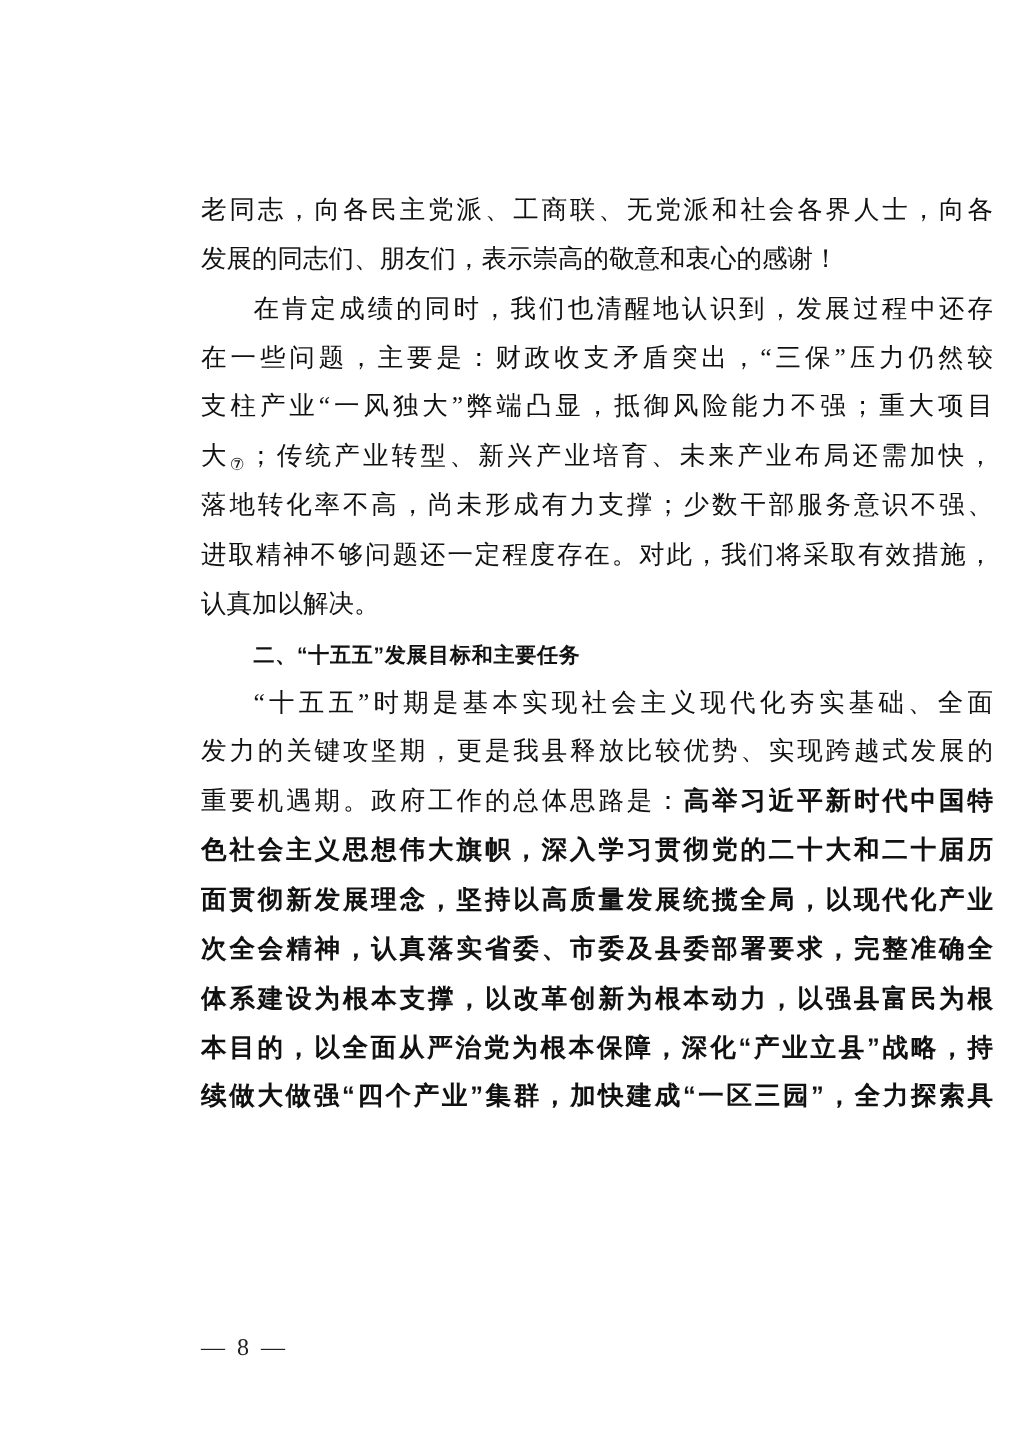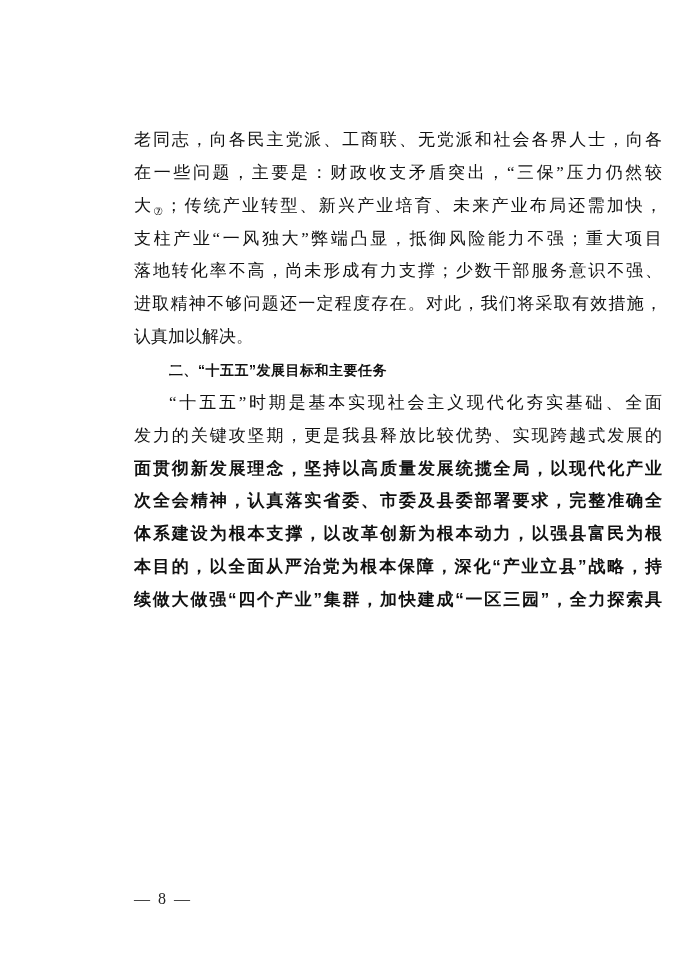--- a/index.html
+++ b/index.html
@@ -66,29 +66,33 @@
     font-family: "Liberation Serif", "DejaVu Serif", serif;
     letter-spacing: 2px;
   }
 </style>
 </head>
 <body>
 
 <div class="page">
   <div class="doc-body">
       <div class="line fill"><span class="run-regular">老同志，向各民主党派、工商联、无党派和社会各界人士，向各</span></div>
+      <div class="line"><span class="run-regular">发展的同志们、朋友们，表示崇高的敬意和衷心的感谢！</span></div>
+      <div class="line fill indent"><span class="run-regular">在肯定成绩的同时，我们也清醒地认识到，发展过程中还存</span></div>
       <div class="line fill"><span class="run-regular">在一些问题，主要是：财政收支矛盾突出，“三保”压力仍然较</span></div>
+      <div class="line fill"><span class="run-regular">支柱产业“一风独大”弊端凸显，抵御风险能力不强；重大项目</span></div>
       <div class="line fill"><span class="run-regular">大</span><span class="run-footnote">⑦</span><span class="run-regular">；传统产业转型、新兴产业培育、未来产业布局还需加快，</span></div>
-      <div class="line fill"><span class="run-regular">支柱产业“一风独大”弊端凸显，抵御风险能力不强；重大项目</span></div>
       <div class="line fill"><span class="run-regular">落地转化率不高，尚未形成有力支撑；少数干部服务意识不强、</span></div>
       <div class="line fill"><span class="run-regular">进取精神不够问题还一定程度存在。对此，我们将采取有效措施，</span></div>
       <div class="line"><span class="run-regular">认真加以解决。</span></div>
       <div class="line indent heading"><span class="run-bold">二、“十五五”发展目标和主要任务</span></div>
       <div class="line fill indent"><span class="run-regular">“十五五”时期是基本实现社会主义现代化夯实基础、全面</span></div>
       <div class="line fill"><span class="run-regular">发力的关键攻坚期，更是我县释放比较优势、实现跨越式发展的</span></div>
+      <div class="line fill"><span class="run-regular">重要机遇期。政府工作的总体思路是：</span><span class="run-bold">高举习近平新时代中国特</span></div>
+      <div class="line fill"><span class="run-bold">色社会主义思想伟大旗帜，深入学习贯彻党的二十大和二十届历</span></div>
       <div class="line fill"><span class="run-bold">面贯彻新发展理念，坚持以高质量发展统揽全局，以现代化产业</span></div>
       <div class="line fill"><span class="run-bold">次全会精神，认真落实省委、市委及县委部署要求，完整准确全</span></div>
       <div class="line fill"><span class="run-bold">体系建设为根本支撑，以改革创新为根本动力，以强县富民为根</span></div>
       <div class="line fill"><span class="run-bold">本目的，以全面从严治党为根本保障，深化“产业立县”战略，持</span></div>
       <div class="line fill"><span class="run-bold">续做大做强“四个产业”集群，加快建成“一区三园”，全力探索具</span></div>
     </div>
   <div class="footer">— 8 —</div>
 </div>
 
 </body></html>

